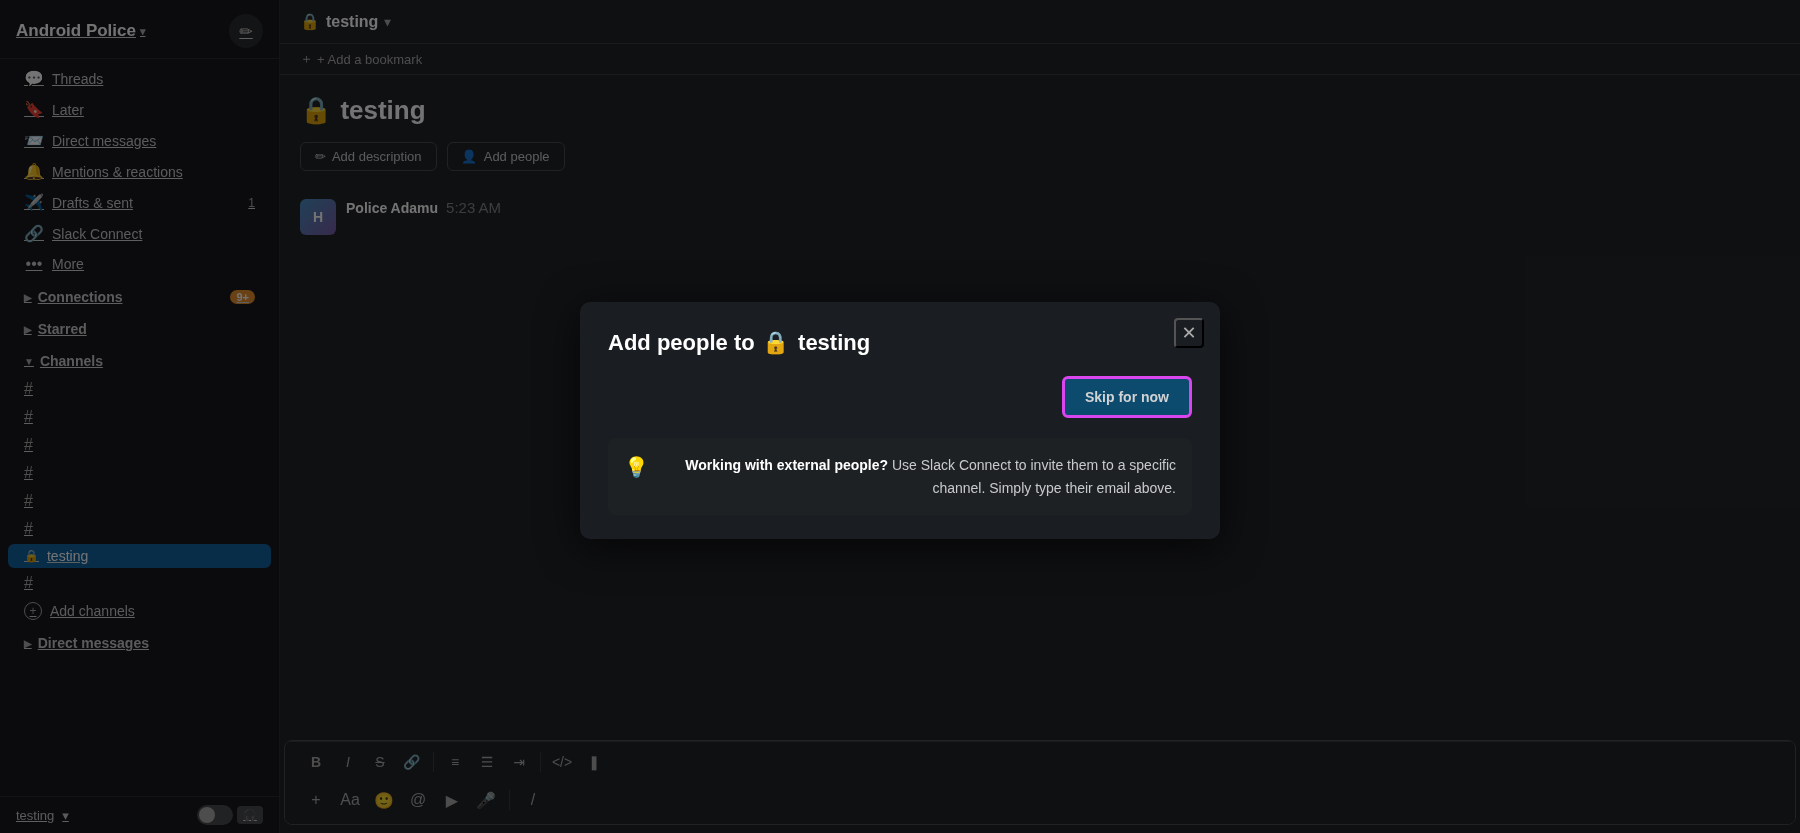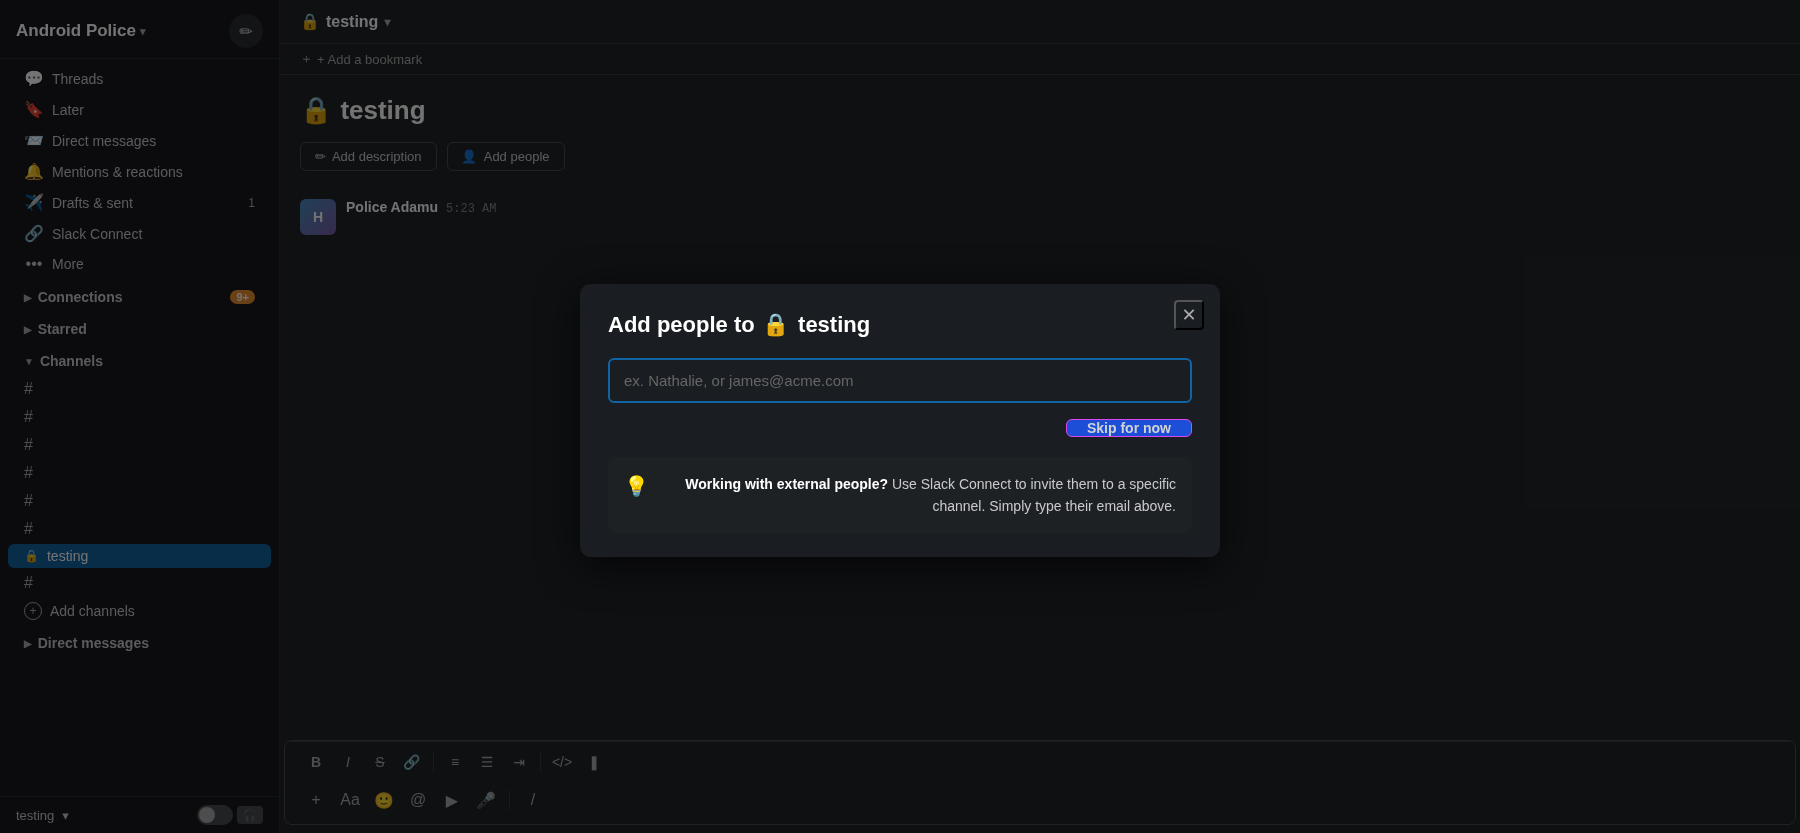--- a/index.html
+++ b/index.html
@@ -16,20 +16,21 @@
     
     .sidebar {
       width: 280px;
       min-width: 280px;
       background: #19171d;
       height: 833px;
       display: flex;
       flex-direction: column;
       padding-top: 0;
       border-right: 1px solid #2a2d31;
+      text-decoration: underline;
     }
 
     .sidebar-header {
       display: flex;
       align-items: center;
       justify-content: space-between;
       padding: 14px 16px 10px 16px;
       border-bottom: 1px solid #2a2d31;
     }
 
@@ -309,23 +310,22 @@
       margin-bottom: 2px;
     }
 
     .message-author {
       font-size: 14px;
       font-weight: 700;
       color: #fff;
     }
 
     .message-time {
-      font-size: 12px;
+      font-size: 15px;
       color: #888;
-      font-family: Liberation Mono, monospace;
     }
 
     .message-text {
       font-size: 14px;
       color: #d1d2d3;
       line-height: 1.5;
     }
 
     
     .message-toolbar {
@@ -473,23 +473,23 @@
       color: #666;
     }
 
     .modal-actions {
       display: flex;
       justify-content: flex-end;
       margin-bottom: 20px;
     }
 
     .skip-btn {
-      padding: 0 20px;
-      background: #1d4ed8;
-      border: 1px solid #d946ef;
+      padding: 10px 20px;
+      background: #0c4a6e;
+      border: 3px solid #d946ef;
       border-radius: 6px;
       color: #d1d2d3;
       font-size: 14px;
       font-weight: 600;
       cursor: pointer;
     }
 
     .modal-info {
       background: #1e2124;
       border-radius: 8px;
@@ -744,21 +744,20 @@
   <div class="modal-overlay">
     <div class="modal">
       <div class="modal-title">
         <span>Add people to</span>
         <span>🔒</span>
         <span>testing</span>
       </div>
       <button class="modal-close">
         <span>✕</span>
       </button>
-      <input class="modal-input" type="text" placeholder="ex. Nathalie, or james@acme.com" style="">
       <div class="modal-actions">
         <button class="skip-btn">
           <span>Skip for now</span>
         </button>
       </div>
       <div class="modal-info">
         <span class="modal-info-icon">💡</span>
         <div class="modal-info-text">
           <strong>Working with external people?</strong>
           <span> Use Slack Connect to invite them to a specific channel. Simply type their email above.</span>

